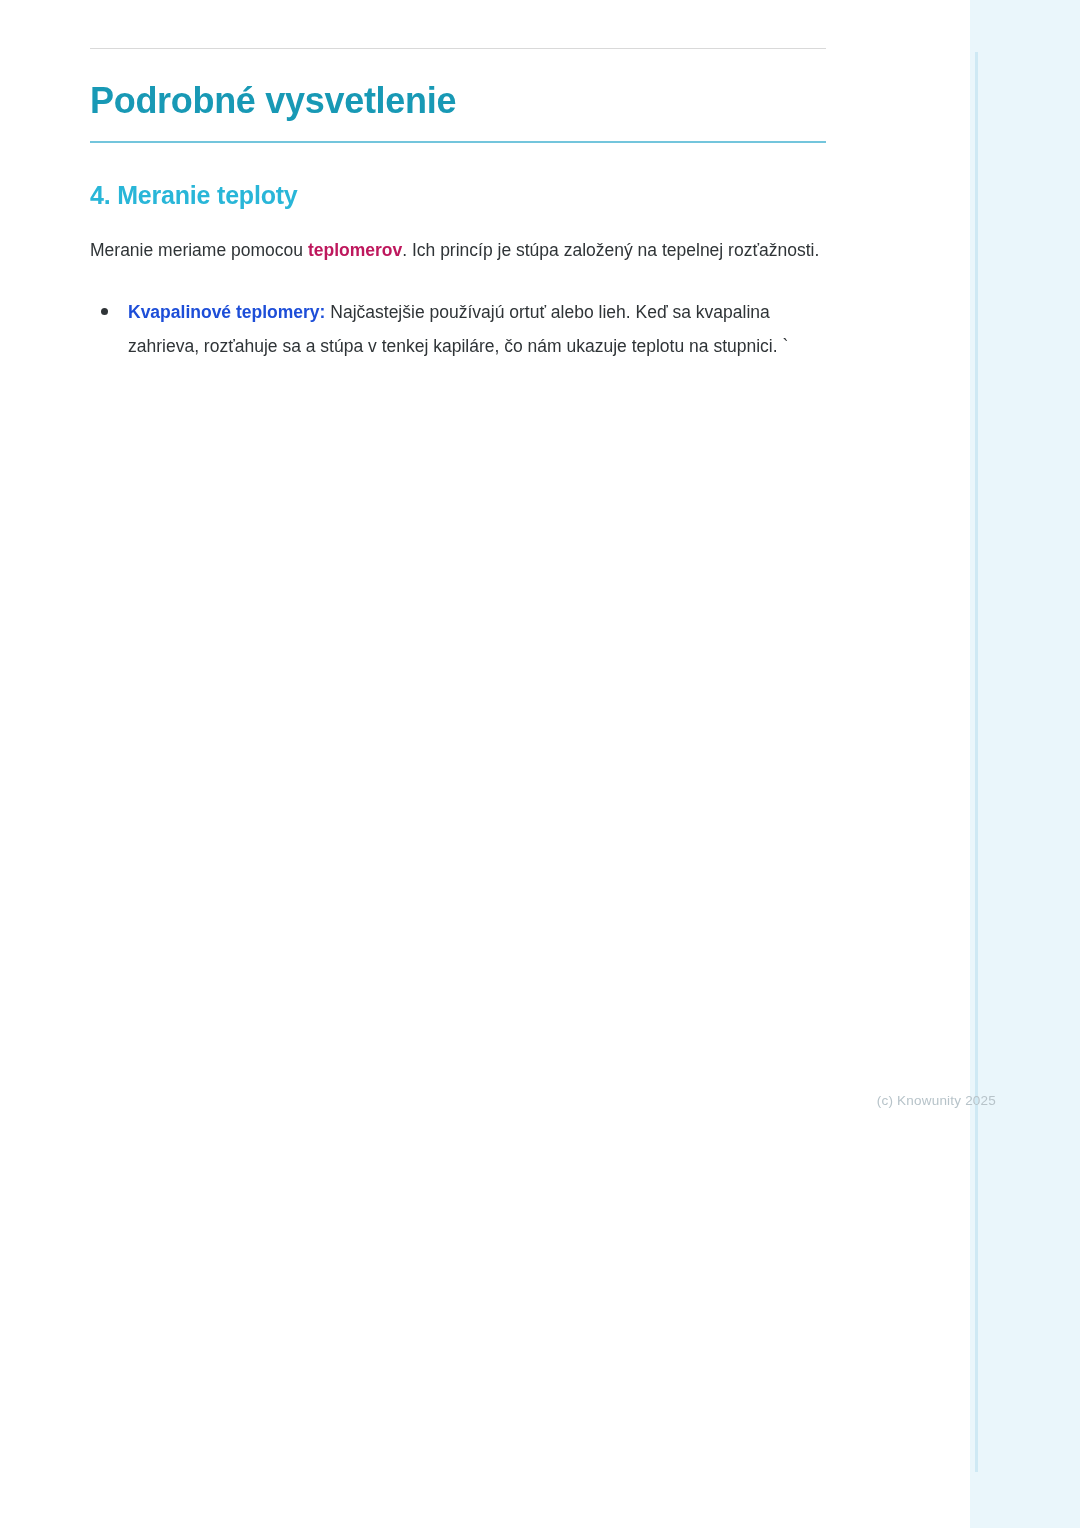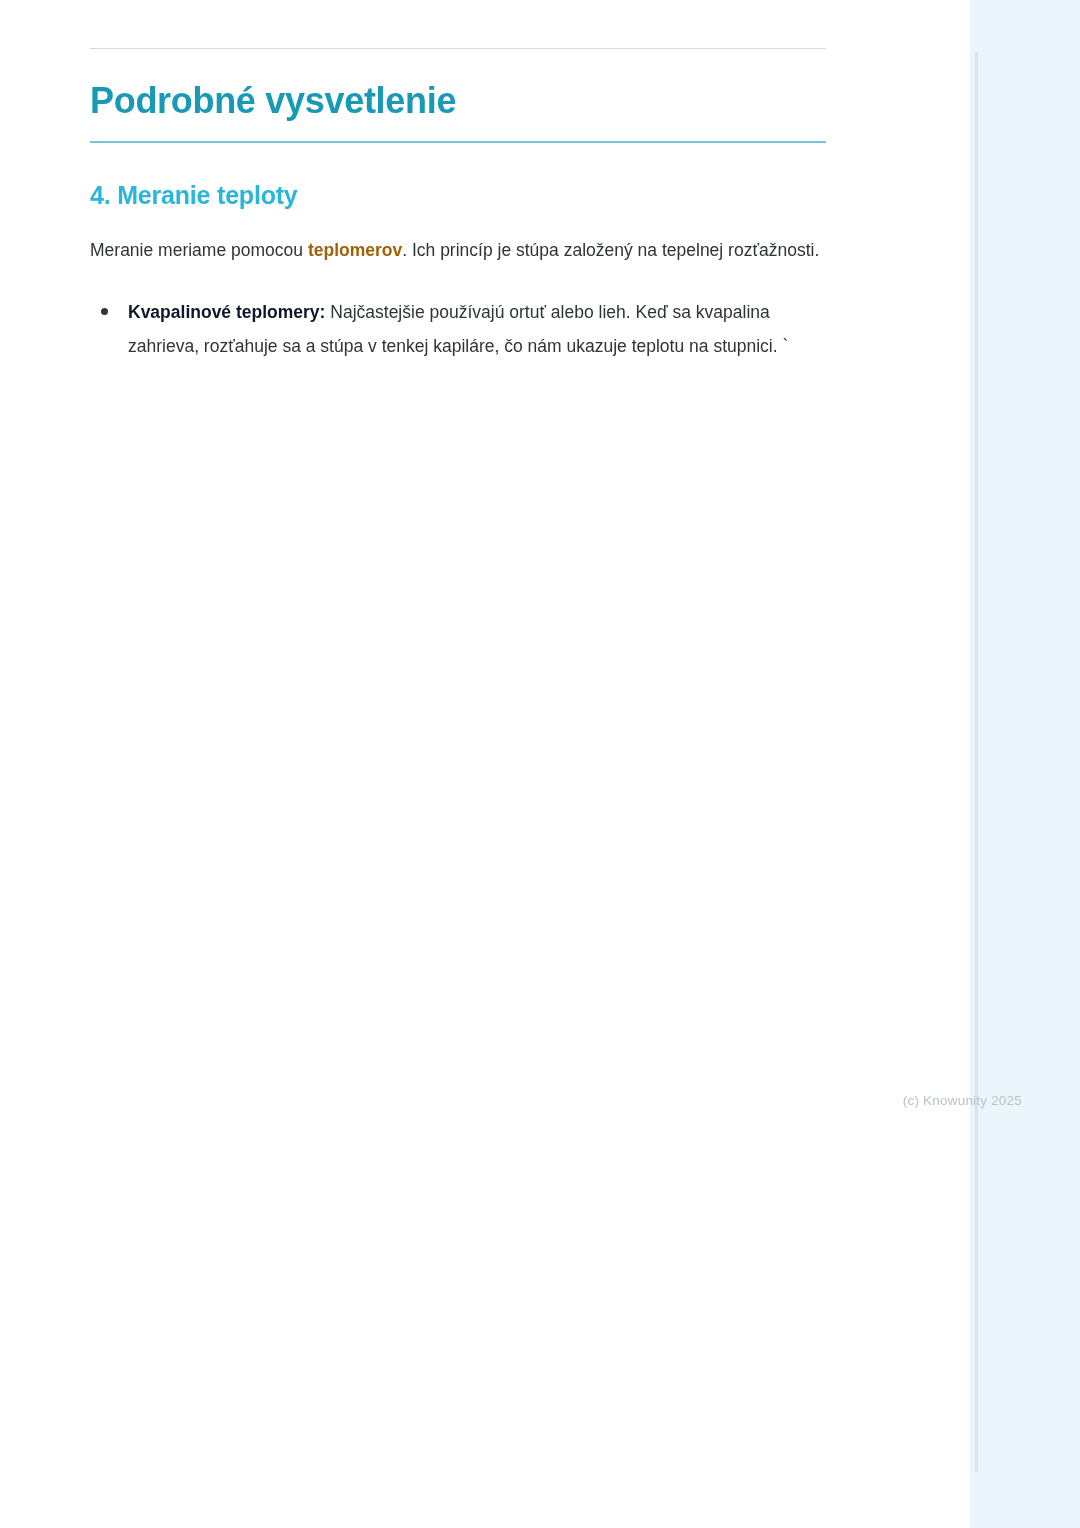--- a/index.html
+++ b/index.html
@@ -81,21 +81,21 @@
   }
 
   .para {
     margin: 24px 0 0 0;
     font-size: 17.5px;
     line-height: 33px;
     color: #2f3437;
     text-align: justify;
     width: 736px;
   }
-  .para b { font-weight: bold; color: #a16207; }
+  .para b { font-weight: bold; color: #be185d; }
 
   .bullet-list {
     margin: 28px 0 0 0;
     padding: 0;
     list-style: none;
     width: 736px;
   }
   .bullet-item {
     position: relative;
     padding-left: 38px;
@@ -105,25 +105,25 @@
   }
   .bullet-dot {
     position: absolute;
     left: 11px;
     top: 13px;
     width: 7px;
     height: 7px;
     border-radius: 50%;
     background: #2f3437;
   }
-  .bullet-item b { font-weight: bold; color: #0f172a; }
+  .bullet-item b { font-weight: bold; color: #1d4ed8; }
 
   .footer-credit {
     position: absolute;
-    right: 58px;
+    right: 84px;
     bottom: 76px;
     font-size: 13.5px;
     color: #b7c3c9;
     letter-spacing: 0.2px;
     white-space: nowrap;
   }
 </style>
 </head>
 <body>
 

